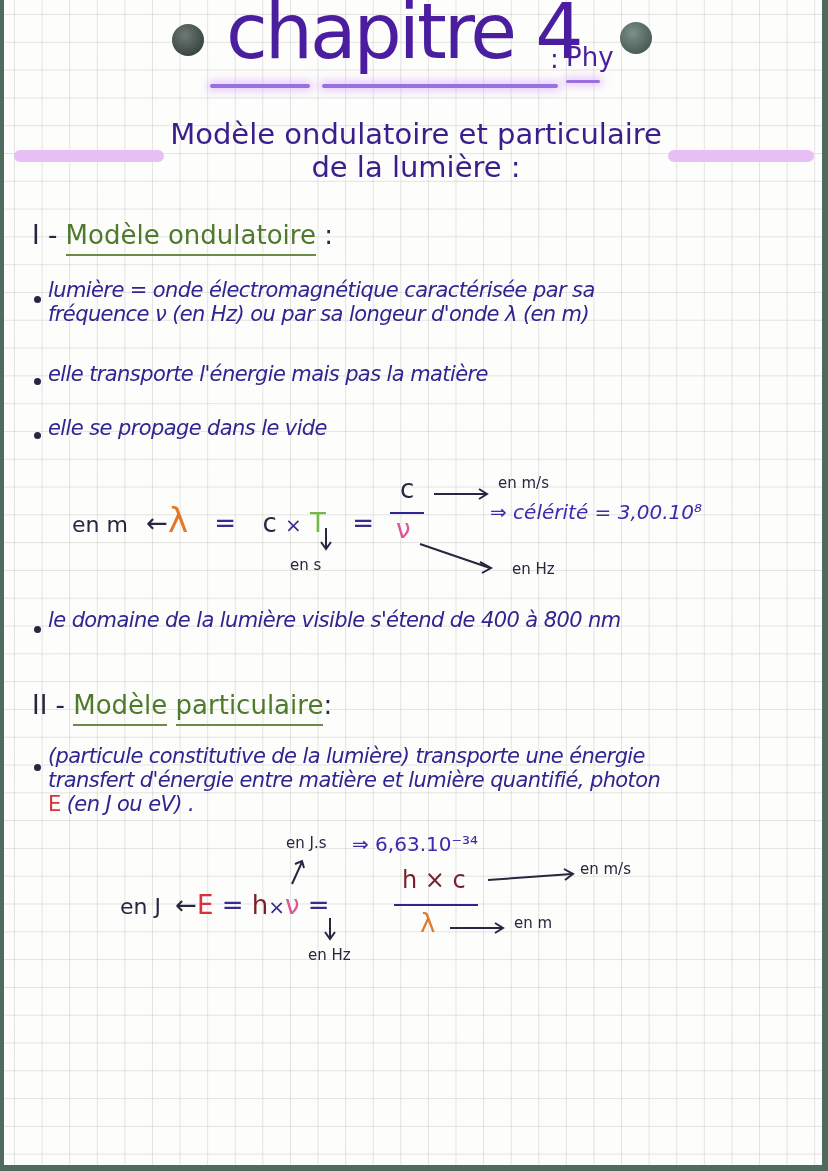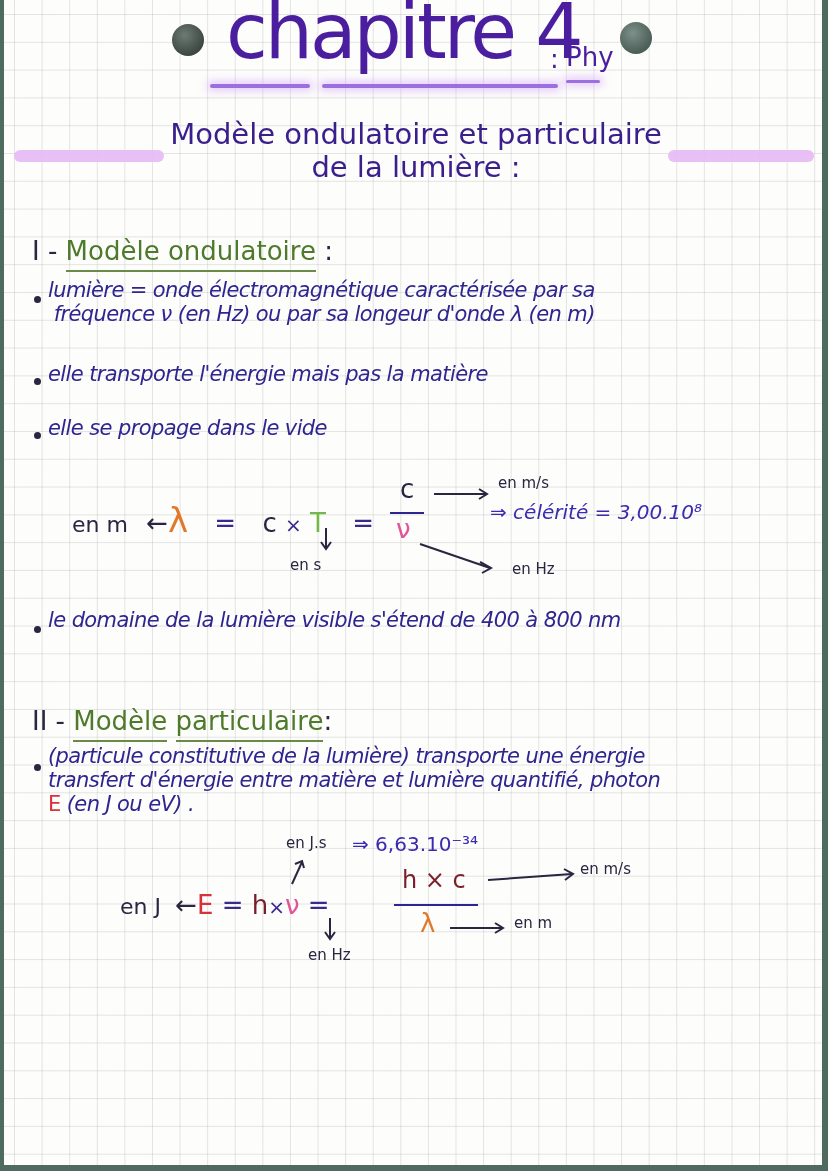--- a/index.html
+++ b/index.html
@@ -68,21 +68,20 @@
     .chapter-sub {
       font-size: 29px;
       color: #3a1e8c;
       line-height: 1.15;
       text-align: center;
     }
 
     .section-head {
       font-size: 26px;
       line-height: 1;
-      margin-top: 16px;
     }
     .section-head .num { color: #2a2540; }
     .section-head .label {
       color: #4f7a2c;
       border-bottom: 2px solid #6a8a4a;
       padding-bottom: 4px;
     }
 
     .bullet-line {
       font-size: 21px;
@@ -144,21 +143,21 @@
     <div>de la lumière :</div>
   </div>
 
   <div class="abs section-head" style="left:28px; top:222px;">
     <span class="num">I -</span>
     <span class="label">Modèle ondulatoire</span>
     <span class="num">:</span>
   </div>
 
   <div class="bullet-dot" style="left:30px; top:296px;"></div>
-  <div class="abs bullet-line" style="left:44px; top:278px;text-align:right;">
+  <div class="abs bullet-line" style="left:44px; top:278px;">
     <div>lumière = onde électromagnétique caractérisée par sa</div>
     <div>fréquence ν (en Hz) ou par sa longeur d'onde λ (en m)</div>
   </div>
 
   <div class="bullet-dot" style="left:30px; top:378px;"></div>
   <div class="abs bullet-line" style="left:44px; top:362px;">elle transporte l'énergie mais pas la matière</div>
 
   <div class="bullet-dot" style="left:30px; top:432px;"></div>
   <div class="abs formula" style="left:68px; top:500px;">
     <span class="small-note" style="font-size:22px;">en m</span>

